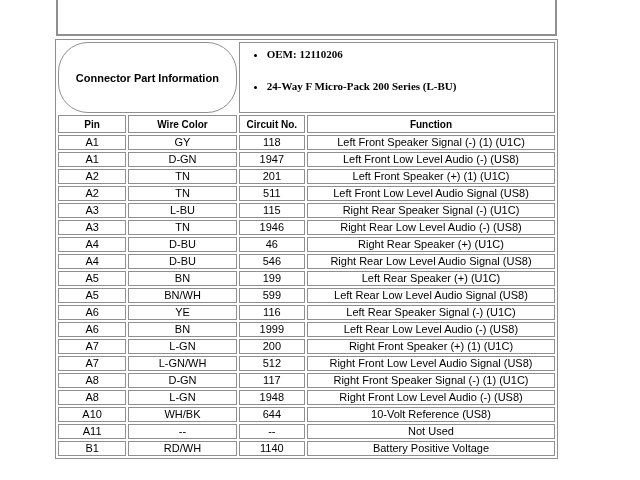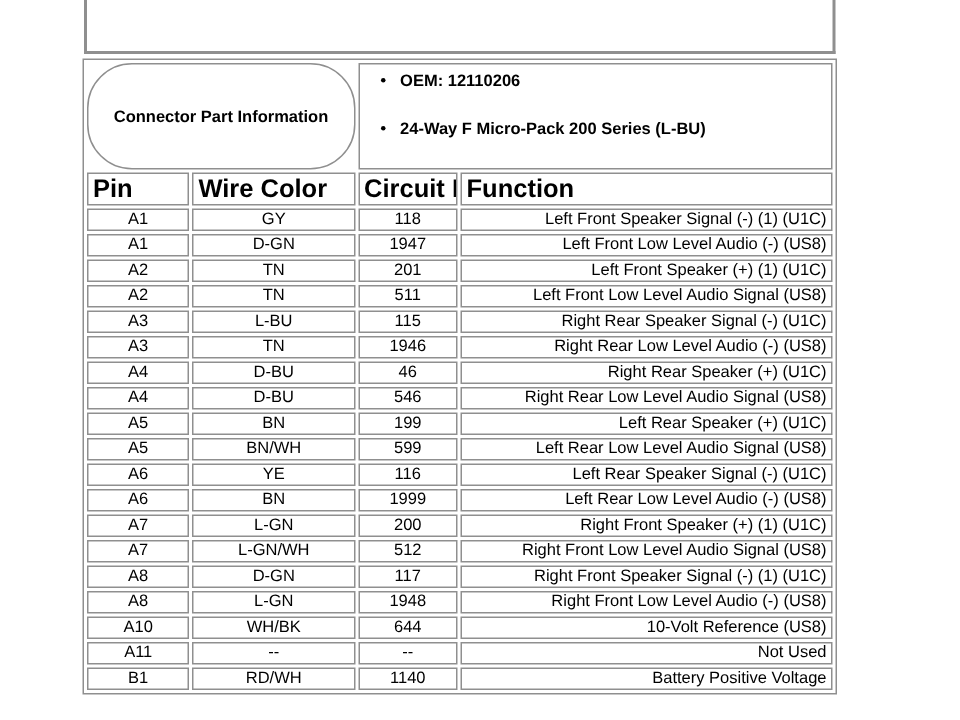--- a/index.html
+++ b/index.html
@@ -58,45 +58,46 @@
   td.info-label {
     height: 52px;
     font-size: 11px;
     font-weight: bold;
     text-align: center;
     border-radius: 30px;
   }
   td.info-bullets {
     height: 52px;
     vertical-align: top;
+    font-family: Liberation Serif, serif;
   }
   td.info-bullets ul {
     margin: 5px 0 0 24px;
     padding: 0;
     list-style: disc;
   }
   td.info-bullets li {
     font-size: 11px;
     font-weight: bold;
     line-height: 13px;
     margin-bottom: 19px;
   }
   th {
     height: 16px;
-    font-size: 17px;
+    font-size: 10px;
     font-weight: bold;
-    text-align: left;
+    text-align: center;
   }
   td.cell {
     height: 13px;
     font-size: 11px;
     line-height: 13px;
   }
   td.col-pin, td.col-wire, td.col-circuit { text-align: center; }
-  td.col-function { text-align: right; }
+  td.col-function { text-align: center; }
 </style>
 </head>
 <body>
 
 <div class="stage">
 
   <div class="top-remnant"></div>
 
   <table class="pinout">
     <colgroup>

